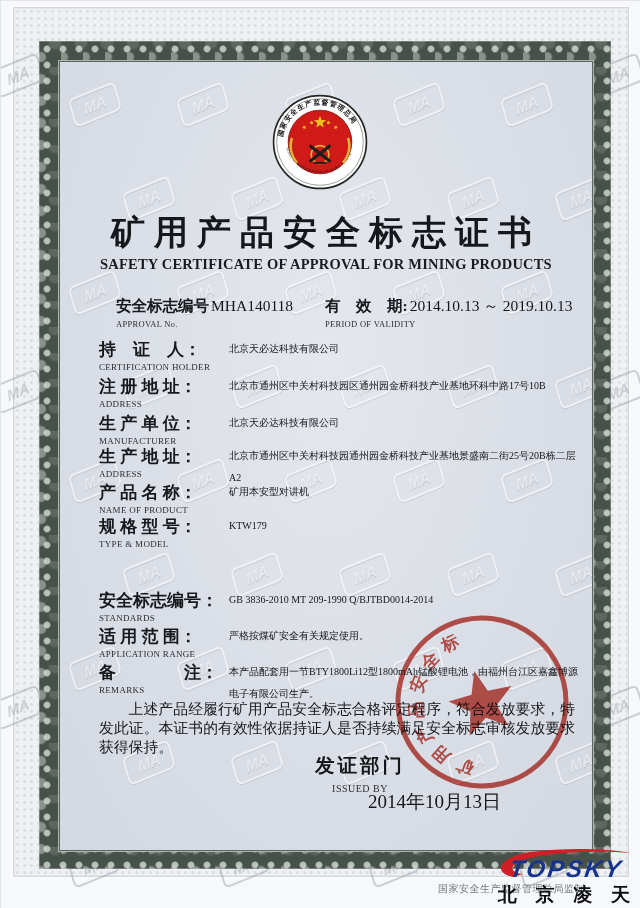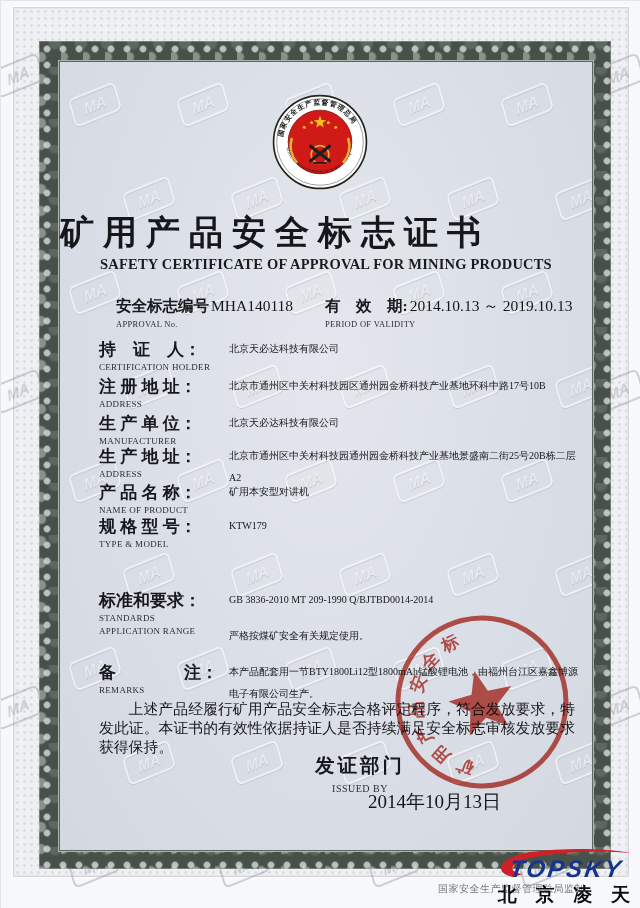--- a/index.html
+++ b/index.html
@@ -27,21 +27,21 @@
   .wm-layer{position:absolute;inset:0;overflow:hidden;pointer-events:none;}
   .wm-chip{position:absolute;width:46px;height:25px;border:2px solid rgba(255,255,255,.55);
     border-radius:6px;display:flex;align-items:center;justify-content:center;
     font-family:"Liberation Sans","DejaVu Sans",sans-serif;font-weight:bold;font-size:15px;font-style:italic;
     color:rgba(255,255,255,.6);transform:rotate(-22deg) skewX(-6deg);
     text-shadow:0 1px 1px rgba(158,164,174,.5);box-shadow:0 1px 1px rgba(158,164,174,.4), inset 0 1px 1px rgba(158,164,174,.35);}
   .wm-outer .wm-chip{color:rgba(145,151,160,.38);border-color:rgba(145,151,160,.42);
     text-shadow:none;box-shadow:none;}
   
   .emblem{position:absolute;left:212px;top:32px;width:96px;height:96px;}
-  .title{position:absolute;left:0;top:148px;width:100%;
+  .title{position:absolute;left:0;top:148px;width:100%;text-align:center;
     font-size:34px;font-weight:bold;letter-spacing:9px;color:#15171a;white-space:nowrap;}
   .subtitle{position:absolute;left:0;top:194px;width:100%;text-align:center;
     font-size:14.5px;font-weight:bold;letter-spacing:.2px;color:#1a1c1f;white-space:nowrap;}
   .fgroup{position:absolute;white-space:nowrap;}
   .fgroup .zh{font-size:15.5px;font-weight:bold;color:#17181b;}
   .fgroup .fval{font-size:15.5px;color:#141619;margin-left:2px;}
   .fgroup .en{display:block;font-size:8.5px;letter-spacing:.3px;color:#2c2e32;margin-top:2px;font-weight:normal;}
   .row{position:absolute;left:39px;width:486px;display:flex;align-items:flex-start;}
   .row .lbl{flex:none;width:130px;position:relative;}
   .row .zh{display:block;font-size:17px;font-weight:bold;color:#17181b;white-space:pre;}
@@ -218,27 +218,28 @@
     </div>
     <div class="row" style="top:453px">
       <div class="lbl">
           <span class="zh">规 格 型 号：</span>
           <span class="en">TYPE &amp; MODEL</span>
         </div>
       <div class="val">KTW179</div>
     </div>
     <div class="row" style="top:527px">
       <div class="lbl">
-          <span class="zh">标准和要求：</span>
+          <span class="zh">安全标志编号：</span>
           <span class="en">STANDARDS</span>
         </div>
       <div class="val">GB 3836-2010 MT 209-1990 Q/BJTBD0014-2014</div>
     </div>
     <div class="row" style="top:563px">
       <div class="lbl">
+          <span class="zh">适 用 范 围：</span>
           <span class="en">APPLICATION RANGE</span>
         </div>
       <div class="val">严格按煤矿安全有关规定使用。</div>
     </div>
     <div class="row" style="top:599px">
       <div class="lbl">
           <span class="zh">备　　　　注：</span>
           <span class="en">REMARKS</span>
         </div>
       <div class="val">本产品配套用一节BTY1800Li12型1800mAh锰酸锂电池，由福州台江区嘉鑫博源电子有限公司生产。</div>

